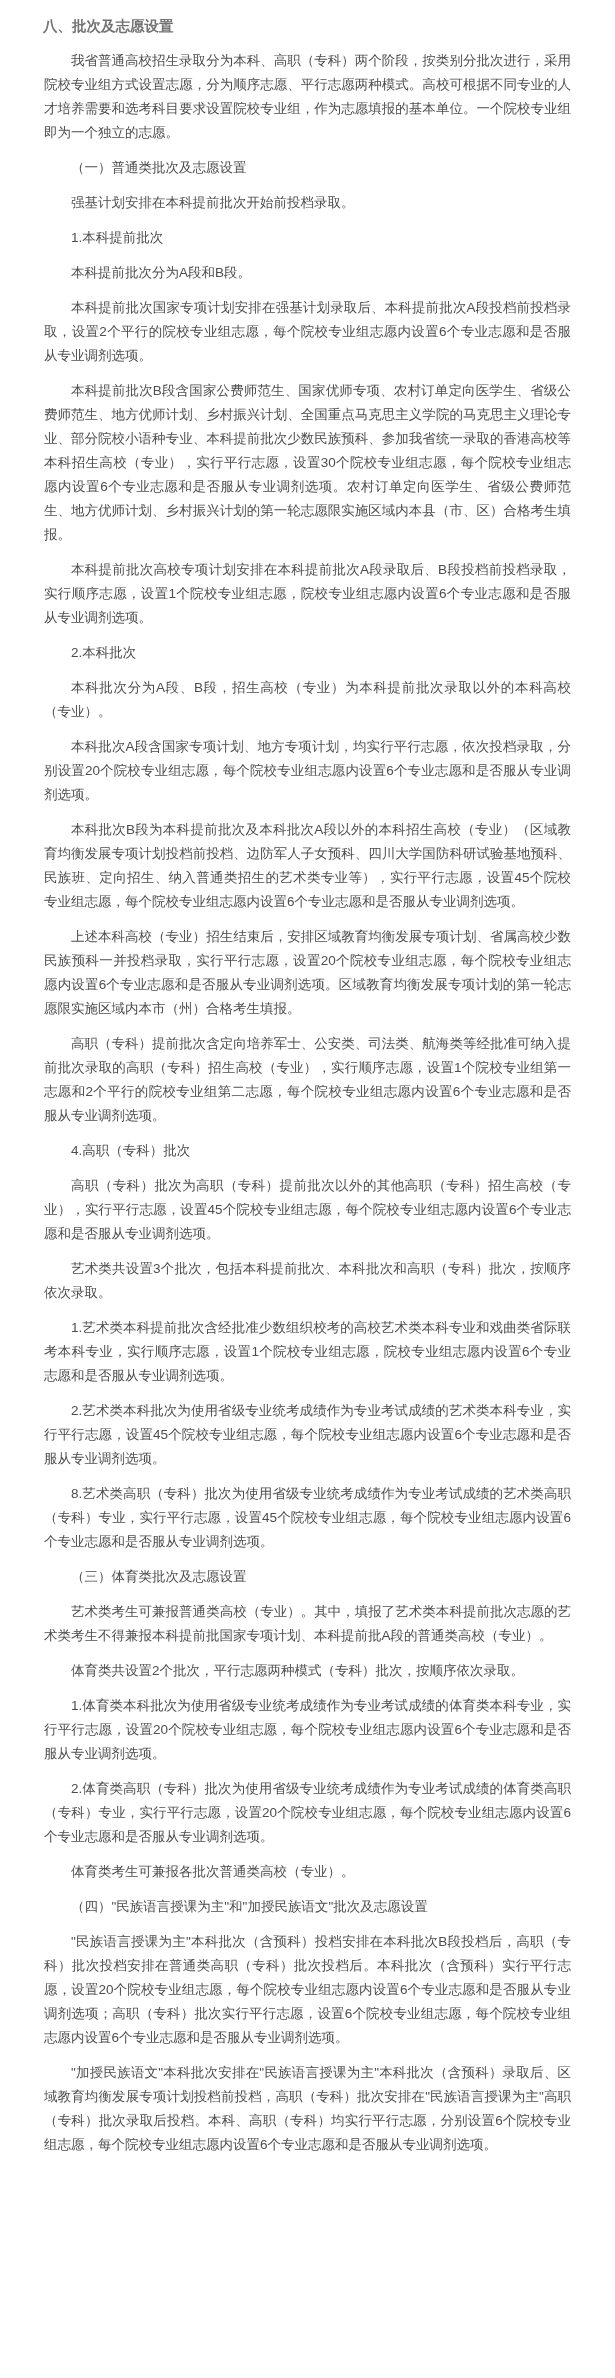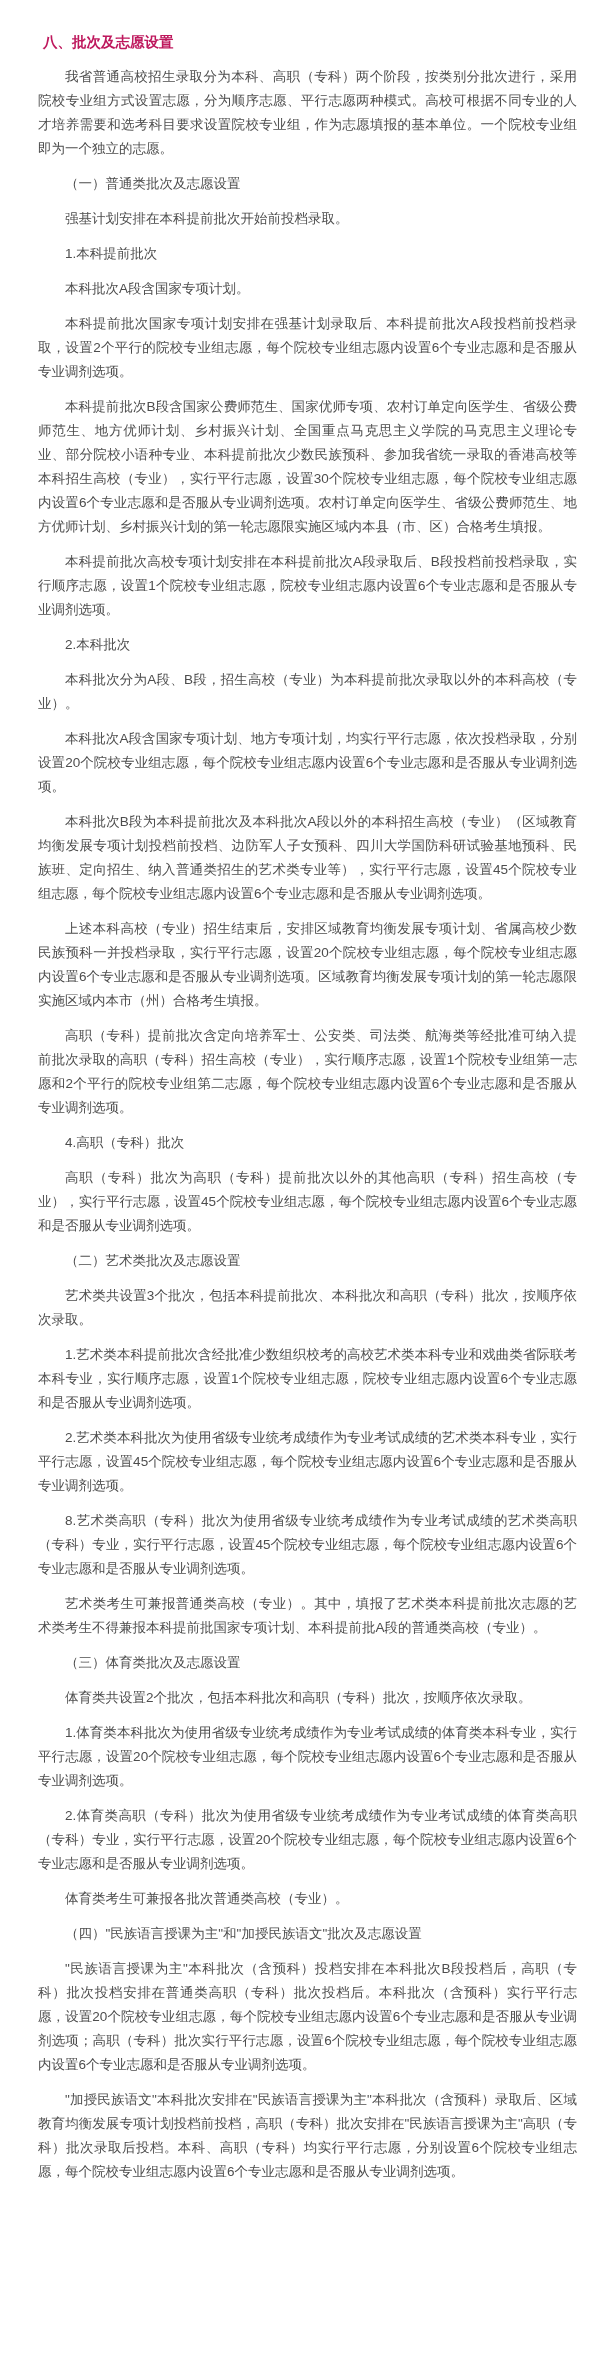--- a/index.html
+++ b/index.html
@@ -16,63 +16,62 @@
   .doc {
     box-sizing: border-box;
     width: 615px;
     padding: 14px 33px 46px 33px;
     color: #4d4d4d;
     font-size: 13.5px;
     line-height: 24px;
     text-align: justify;
   }
   .doc-title {
-    margin: 16px 0 9px 0;
+    margin: 0 0 9px 0;
     padding-left: 10px;
     font-size: 14.5px;
     font-weight: bold;
-    color: #be185d;
+    color: #737373;
     line-height: 24px;
   }
   .para {
-    margin: 11px 5px;
+    margin: 11px 11px;
     text-indent: 2em;
     word-break: break-all;
   }
 </style>
 </head>
 <body>
 
 <main class="doc">
   <h1 class="doc-title">八、批次及志愿设置</h1>
   <div>
       <p class="para">我省普通高校招生录取分为本科、高职（专科）两个阶段，按类别分批次进行，采用院校专业组方式设置志愿，分为顺序志愿、平行志愿两种模式。高校可根据不同专业的人才培养需要和选考科目要求设置院校专业组，作为志愿填报的基本单位。一个院校专业组即为一个独立的志愿。</p>
       <p class="para">（一）普通类批次及志愿设置</p>
       <p class="para">强基计划安排在本科提前批次开始前投档录取。</p>
       <p class="para">1.本科提前批次</p>
-      <p class="para">本科批次A段含国家专项计划。</p>
+      <p class="para">本科提前批次分为A段和B段。</p>
       <p class="para">本科提前批次国家专项计划安排在强基计划录取后、本科提前批次A段投档前投档录取，设置2个平行的院校专业组志愿，每个院校专业组志愿内设置6个专业志愿和是否服从专业调剂选项。</p>
       <p class="para">本科提前批次B段含国家公费师范生、国家优师专项、农村订单定向医学生、省级公费师范生、地方优师计划、乡村振兴计划、全国重点马克思主义学院的马克思主义理论专业、部分院校小语种专业、本科提前批次少数民族预科、参加我省统一录取的香港高校等本科招生高校（专业），实行平行志愿，设置30个院校专业组志愿，每个院校专业组志愿内设置6个专业志愿和是否服从专业调剂选项。农村订单定向医学生、省级公费师范生、地方优师计划、乡村振兴计划的第一轮志愿限实施区域内本县（市、区）合格考生填报。</p>
       <p class="para">本科提前批次高校专项计划安排在本科提前批次A段录取后、B段投档前投档录取，实行顺序志愿，设置1个院校专业组志愿，院校专业组志愿内设置6个专业志愿和是否服从专业调剂选项。</p>
       <p class="para">2.本科批次</p>
       <p class="para">本科批次分为A段、B段，招生高校（专业）为本科提前批次录取以外的本科高校（专业）。</p>
       <p class="para">本科批次A段含国家专项计划、地方专项计划，均实行平行志愿，依次投档录取，分别设置20个院校专业组志愿，每个院校专业组志愿内设置6个专业志愿和是否服从专业调剂选项。</p>
       <p class="para">本科批次B段为本科提前批次及本科批次A段以外的本科招生高校（专业）（区域教育均衡发展专项计划投档前投档、边防军人子女预科、四川大学国防科研试验基地预科、民族班、定向招生、纳入普通类招生的艺术类专业等），实行平行志愿，设置45个院校专业组志愿，每个院校专业组志愿内设置6个专业志愿和是否服从专业调剂选项。</p>
       <p class="para">上述本科高校（专业）招生结束后，安排区域教育均衡发展专项计划、省属高校少数民族预科一并投档录取，实行平行志愿，设置20个院校专业组志愿，每个院校专业组志愿内设置6个专业志愿和是否服从专业调剂选项。区域教育均衡发展专项计划的第一轮志愿限实施区域内本市（州）合格考生填报。</p>
       <p class="para">高职（专科）提前批次含定向培养军士、公安类、司法类、航海类等经批准可纳入提前批次录取的高职（专科）招生高校（专业），实行顺序志愿，设置1个院校专业组第一志愿和2个平行的院校专业组第二志愿，每个院校专业组志愿内设置6个专业志愿和是否服从专业调剂选项。</p>
       <p class="para">4.高职（专科）批次</p>
       <p class="para">高职（专科）批次为高职（专科）提前批次以外的其他高职（专科）招生高校（专业），实行平行志愿，设置45个院校专业组志愿，每个院校专业组志愿内设置6个专业志愿和是否服从专业调剂选项。</p>
-      <p class="para">（二）艺术类批次及志愿设置</p>
       <p class="para">艺术类共设置3个批次，包括本科提前批次、本科批次和高职（专科）批次，按顺序依次录取。</p>
       <p class="para">1.艺术类本科提前批次含经批准少数组织校考的高校艺术类本科专业和戏曲类省际联考本科专业，实行顺序志愿，设置1个院校专业组志愿，院校专业组志愿内设置6个专业志愿和是否服从专业调剂选项。</p>
       <p class="para">2.艺术类本科批次为使用省级专业统考成绩作为专业考试成绩的艺术类本科专业，实行平行志愿，设置45个院校专业组志愿，每个院校专业组志愿内设置6个专业志愿和是否服从专业调剂选项。</p>
       <p class="para">8.艺术类高职（专科）批次为使用省级专业统考成绩作为专业考试成绩的艺术类高职（专科）专业，实行平行志愿，设置45个院校专业组志愿，每个院校专业组志愿内设置6个专业志愿和是否服从专业调剂选项。</p>
+      <p class="para">（三）体育类批次及志愿设置</p>
       <p class="para">艺术类考生可兼报普通类高校（专业）。其中，填报了艺术类本科提前批次志愿的艺术类考生不得兼报本科提前批国家专项计划、本科提前批A段的普通类高校（专业）。</p>
-      <p class="para">（三）体育类批次及志愿设置</p>
-      <p class="para">体育类共设置2个批次，包括本科批次和高职（专科）批次，按顺序依次录取。</p>
+      <p class="para">体育类共设置2个批次，平行志愿两种模式（专科）批次，按顺序依次录取。</p>
       <p class="para">1.体育类本科批次为使用省级专业统考成绩作为专业考试成绩的体育类本科专业，实行平行志愿，设置20个院校专业组志愿，每个院校专业组志愿内设置6个专业志愿和是否服从专业调剂选项。</p>
       <p class="para">2.体育类高职（专科）批次为使用省级专业统考成绩作为专业考试成绩的体育类高职（专科）专业，实行平行志愿，设置20个院校专业组志愿，每个院校专业组志愿内设置6个专业志愿和是否服从专业调剂选项。</p>
       <p class="para">体育类考生可兼报各批次普通类高校（专业）。</p>
       <p class="para">（四）"民族语言授课为主"和"加授民族语文"批次及志愿设置</p>
       <p class="para">"民族语言授课为主"本科批次（含预科）投档安排在本科批次B段投档后，高职（专科）批次投档安排在普通类高职（专科）批次投档后。本科批次（含预科）实行平行志愿，设置20个院校专业组志愿，每个院校专业组志愿内设置6个专业志愿和是否服从专业调剂选项；高职（专科）批次实行平行志愿，设置6个院校专业组志愿，每个院校专业组志愿内设置6个专业志愿和是否服从专业调剂选项。</p>
       <p class="para">"加授民族语文"本科批次安排在"民族语言授课为主"本科批次（含预科）录取后、区域教育均衡发展专项计划投档前投档，高职（专科）批次安排在"民族语言授课为主"高职（专科）批次录取后投档。本科、高职（专科）均实行平行志愿，分别设置6个院校专业组志愿，每个院校专业组志愿内设置6个专业志愿和是否服从专业调剂选项。</p>
     </div>
 </main>
 
 </body></html>

